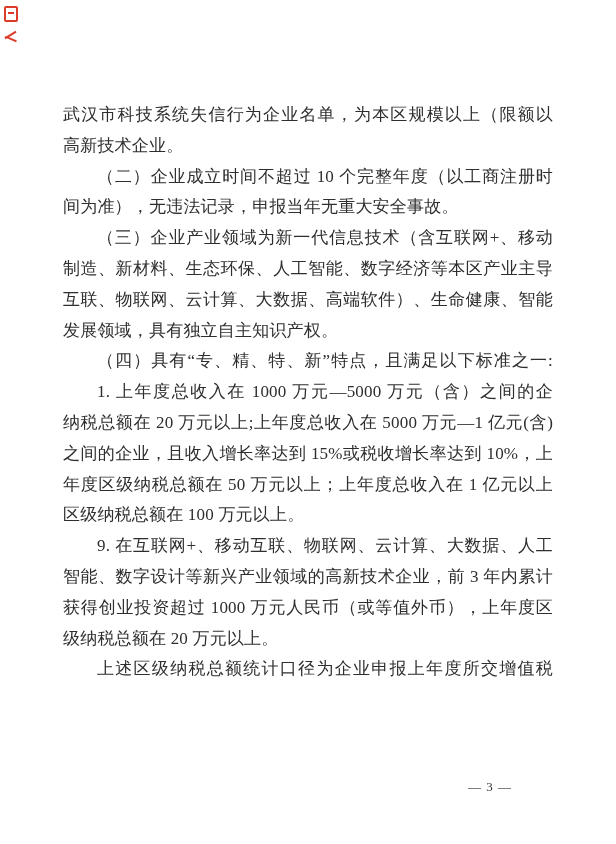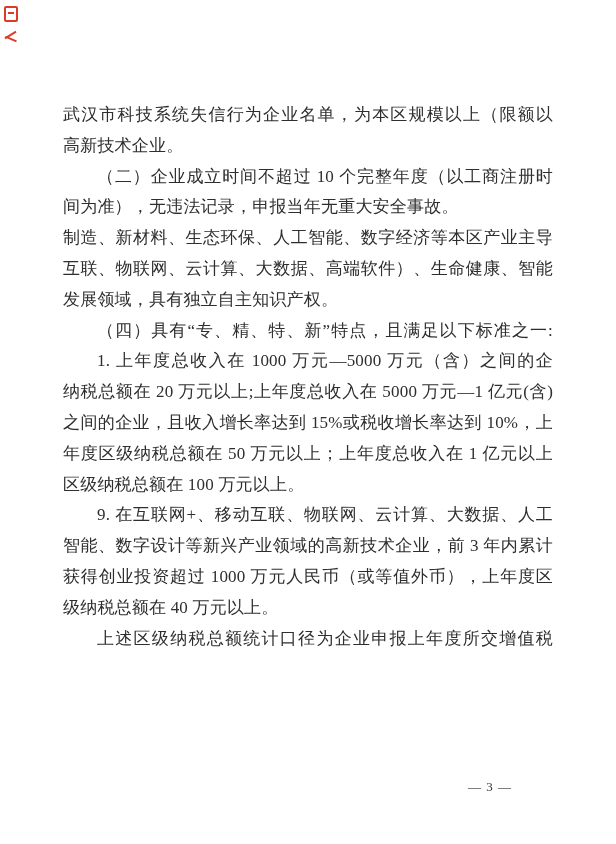--- a/index.html
+++ b/index.html
@@ -93,31 +93,32 @@
 <div class="page">
 
   <span class="red-mark mark-a"></span>
   <span class="red-mark mark-b"></span>
 
   <div class="text-block">
       <div class="line">武汉市科技系统失信行为企业名单，为本区规模以上（限额以上）</div>
       <div class="line flush">高新技术企业。</div>
       <div class="line indent">（二）企业成立时间不超过 10 个完整年度（以工商注册时</div>
       <div class="line flush">间为准），无违法记录，申报当年无重大安全事故。</div>
+      <div class="line indent">（三）企业产业领域为新一代信息技术（含互联网+、移动</div>
       <div class="line">制造、新材料、生态环保、人工智能、数字经济等本区产业主导</div>
       <div class="line">互联、物联网、云计算、大数据、高端软件）、生命健康、智能</div>
       <div class="line flush">发展领域，具有独立自主知识产权。</div>
       <div class="line indent">（四）具有“专、精、特、新”特点，且满足以下标准之一:</div>
       <div class="line indent">1. 上年度总收入在 1000 万元—5000 万元（含）之间的企</div>
       <div class="line">纳税总额在 20 万元以上;上年度总收入在 5000 万元—1 亿元(含)</div>
       <div class="line">之间的企业，且收入增长率达到 15%或税收增长率达到 10%，上</div>
       <div class="line">年度区级纳税总额在 50 万元以上；上年度总收入在 1 亿元以上</div>
       <div class="line flush">区级纳税总额在 100 万元以上。</div>
       <div class="line indent">9. 在互联网+、移动互联、物联网、云计算、大数据、人工</div>
       <div class="line">智能、数字设计等新兴产业领域的高新技术企业，前 3 年内累计</div>
       <div class="line">获得创业投资超过 1000 万元人民币（或等值外币），上年度区</div>
-      <div class="line flush">级纳税总额在 40 万元以上。</div>
+      <div class="line flush">级纳税总额在 20 万元以上。</div>
       <div class="line indent">上述区级纳税总额统计口径为企业申报上年度所交增值税</div>
     </div>
 
   <div class="page-number">— 3 —</div>
 
 </div>
 
 </body></html>

